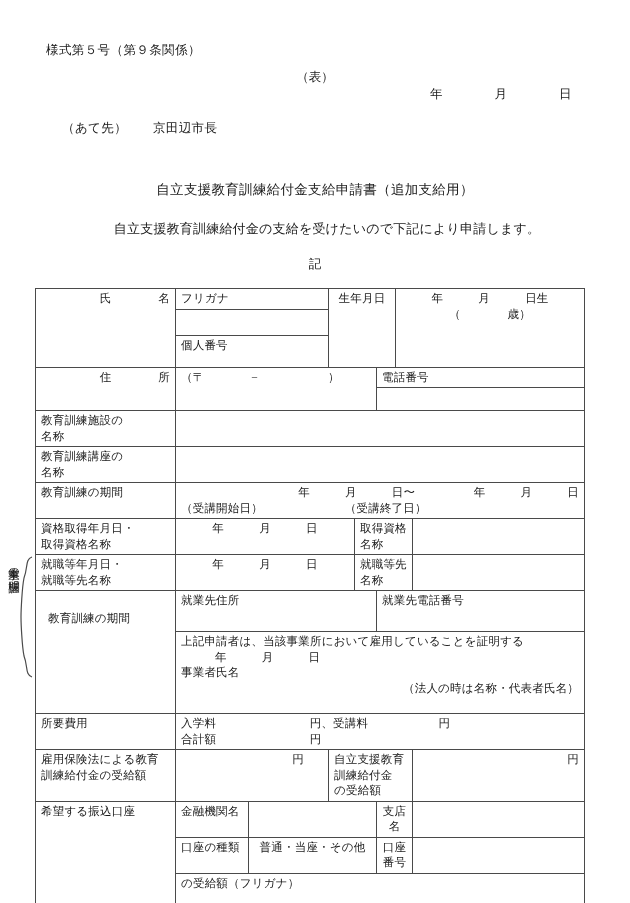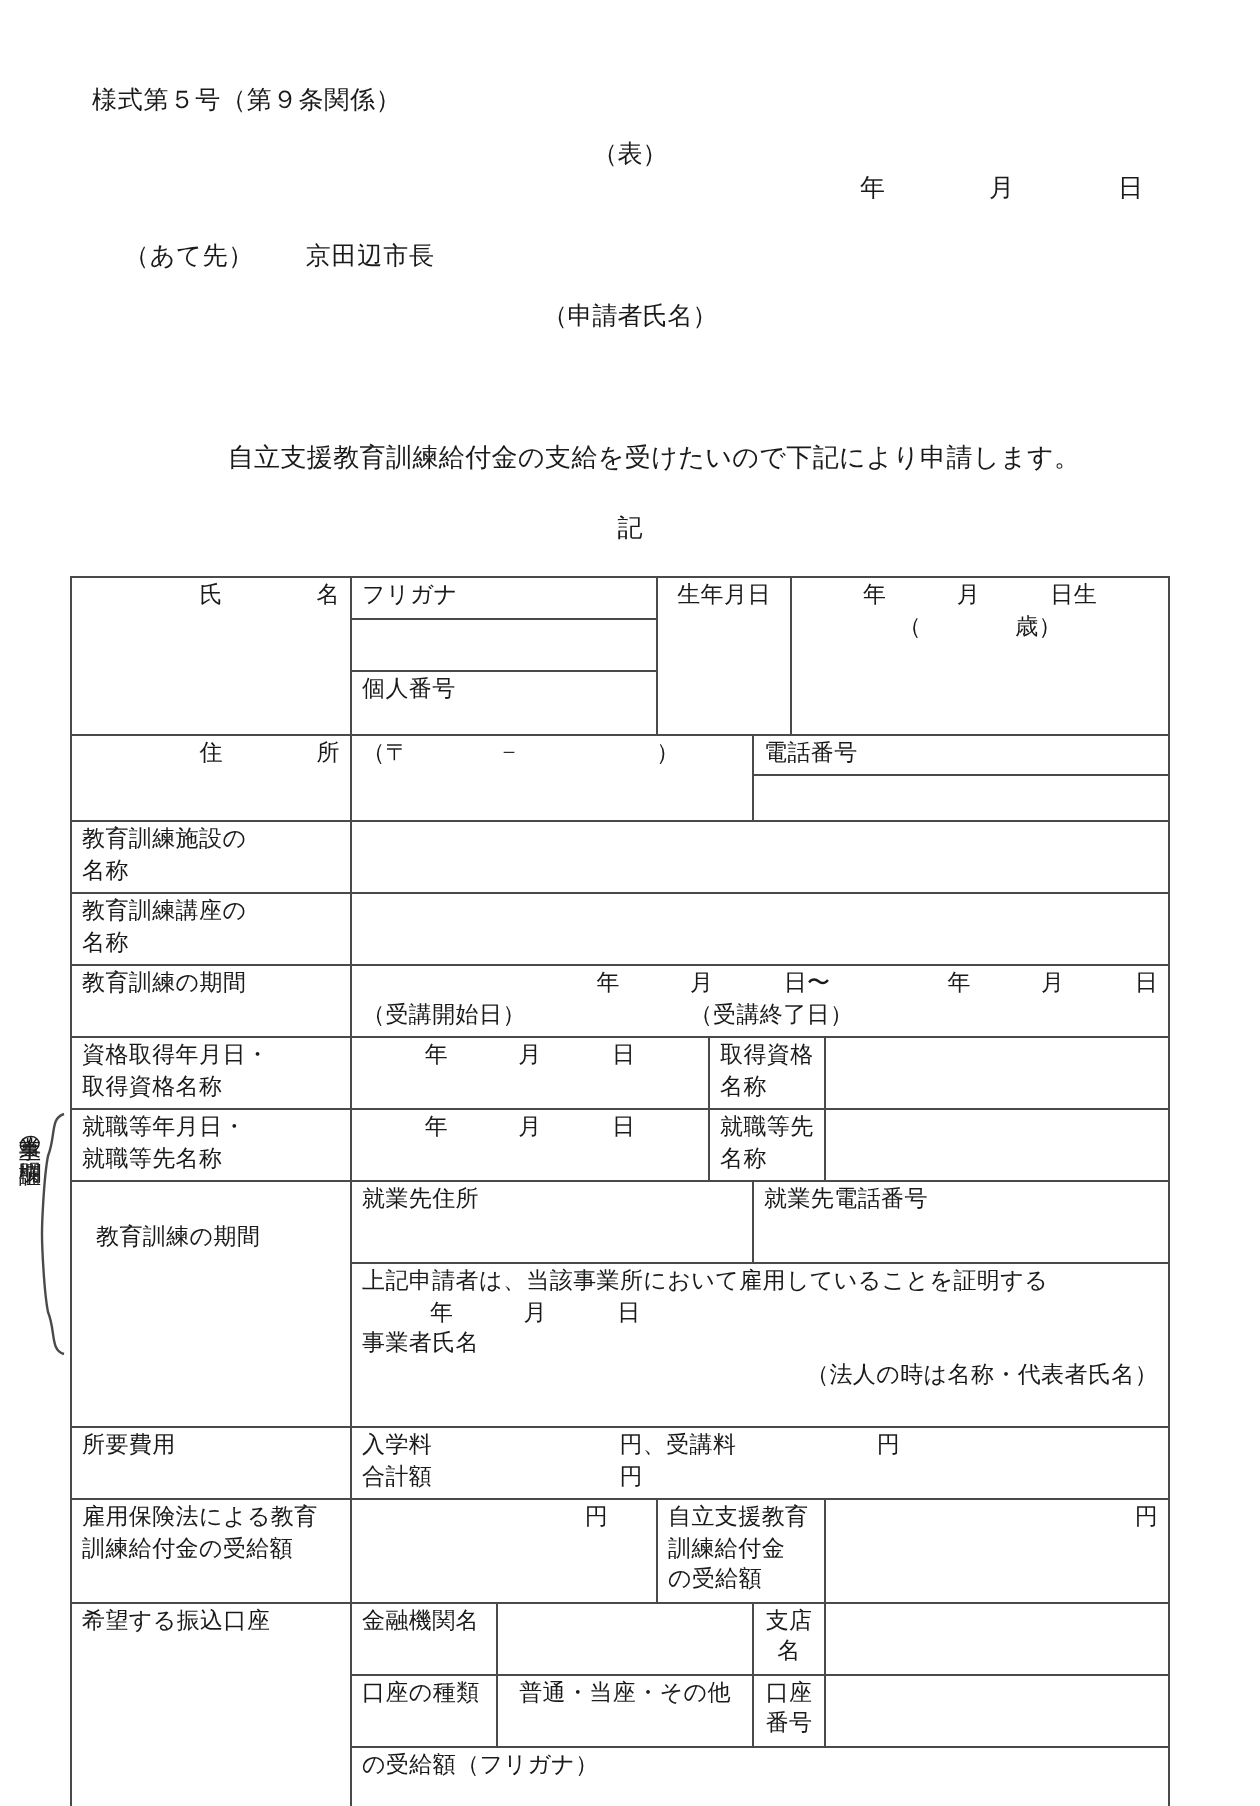--- a/index.html
+++ b/index.html
@@ -143,21 +143,21 @@
 </style>
 </head>
 <body>
 
 <div class="page">
 
   <div class="hdr-form-no">様式第５号（第９条関係）</div>
   <div class="hdr-omote">（表）</div>
   <div class="hdr-date">年　　　　月　　　　日</div>
   <div class="hdr-addressee">（あて先）　　京田辺市長</div>
-  <div class="hdr-applicant">（申請者氏名）</div>
+  <div class="hdr-title">自立支援教育訓練給付金支給申請書（追加支給用）</div>
   <div class="hdr-lead">自立支援教育訓練給付金の支給を受けたいので下記により申請します。</div>
   <div class="hdr-ki">記</div>
 
   <div class="emp-vert">事業主の証明欄</div>
   <svg class="emp-brace" viewBox="0 0 14 122" preserveAspectRatio="none">
     <path d="M12 1 C5 3 8 12 4 22 C2 32 1 55 1 61 C1 67 2 90 4 100 C8 110 5 119 12 121" fill="none" stroke="#4a4a4a" stroke-width="1.2"></path>
   </svg>
 
   <table class="frm">
     <colgroup>

